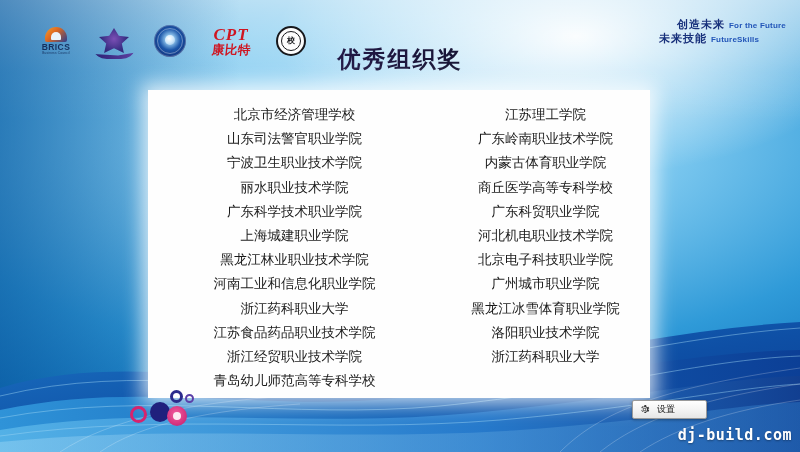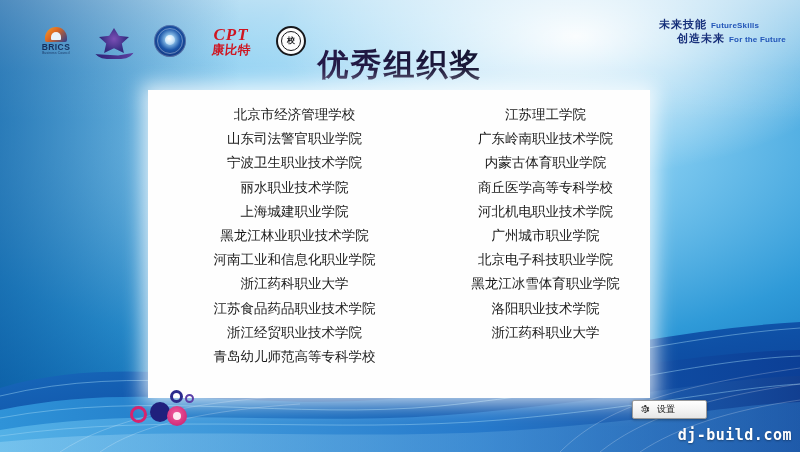--- a/index.html
+++ b/index.html
@@ -114,21 +114,21 @@
   .slogan-cn{
     font-size:11px; font-weight:bold; color:#16317c; letter-spacing:1px;
     text-shadow:0 0 1px rgba(255,255,255,.6);
   }
   .slogan-en{ font-size:8px; font-weight:bold; color:#2255b8; letter-spacing:.2px; }
 
   
   .title{
     position:absolute; left:0; right:0; top:44px;
     text-align:center;
-    font-size:31px; font-weight:bold; letter-spacing:2px;
+    font-size:23px; font-weight:bold; letter-spacing:2px;
     background:linear-gradient(100deg,#3b1f63 0%,#2a1a52 30%,#151531 62%,#0d0f24 100%);
     -webkit-background-clip:text; background-clip:text; color:transparent;
     -webkit-text-fill-color:transparent;
     font-family:"DejaVu Sans","Liberation Sans",sans-serif;
   }
 
   
   .panel{
     position:absolute; left:148px; top:90px; width:502px; height:308px;
     background:#fefefe;
@@ -255,55 +255,57 @@
 
     <div class="logo logo-seal">
       <div class="seal">
         <span class="seal-txt">校</span>
       </div>
     </div>
 
   </div>
 
   <div class="slogan">
+    <div class="slogan-row r2">
+      <span class="slogan-cn">创造未来</span>
+      <span class="slogan-en">For the Future</span>
+    </div>
     <div class="slogan-row r1">
       <span class="slogan-cn">未来技能</span>
       <span class="slogan-en">FutureSkills</span>
-    </div>
-    <div class="slogan-row r2">
-      <span class="slogan-cn">创造未来</span>
-      <span class="slogan-en">For the Future</span>
     </div>
   </div>
 
   <div class="title">优秀组织奖</div>
 
   <div class="panel">
     <div class="cols">
       <div class="col" id="col-left">
           <div class="award-row">北京市经济管理学校</div>
           <div class="award-row">山东司法警官职业学院</div>
           <div class="award-row">宁波卫生职业技术学院</div>
           <div class="award-row">丽水职业技术学院</div>
+          <div class="award-row">广东科学技术职业学院</div>
           <div class="award-row">上海城建职业学院</div>
           <div class="award-row">黑龙江林业职业技术学院</div>
           <div class="award-row">河南工业和信息化职业学院</div>
           <div class="award-row">浙江药科职业大学</div>
           <div class="award-row">江苏食品药品职业技术学院</div>
           <div class="award-row">浙江经贸职业技术学院</div>
           <div class="award-row">青岛幼儿师范高等专科学校</div>
         </div>
       <div class="col" id="col-right">
           <div class="award-row">江苏理工学院</div>
           <div class="award-row">广东岭南职业技术学院</div>
           <div class="award-row">内蒙古体育职业学院</div>
           <div class="award-row">商丘医学高等专科学校</div>
+          <div class="award-row">广东科贸职业学院</div>
           <div class="award-row">河北机电职业技术学院</div>
+          <div class="award-row">北京电子科技职业学院</div>
           <div class="award-row">广州城市职业学院</div>
-          <div class="award-row">北京电子科技职业学院</div>
           <div class="award-row">黑龙江冰雪体育职业学院</div>
           <div class="award-row">洛阳职业技术学院</div>
           <div class="award-row">浙江药科职业大学</div>
         </div>
     </div>
   </div>
 
   <div class="gears">
     <span class="gear g1"></span>
     <span class="gear g2"></span>

